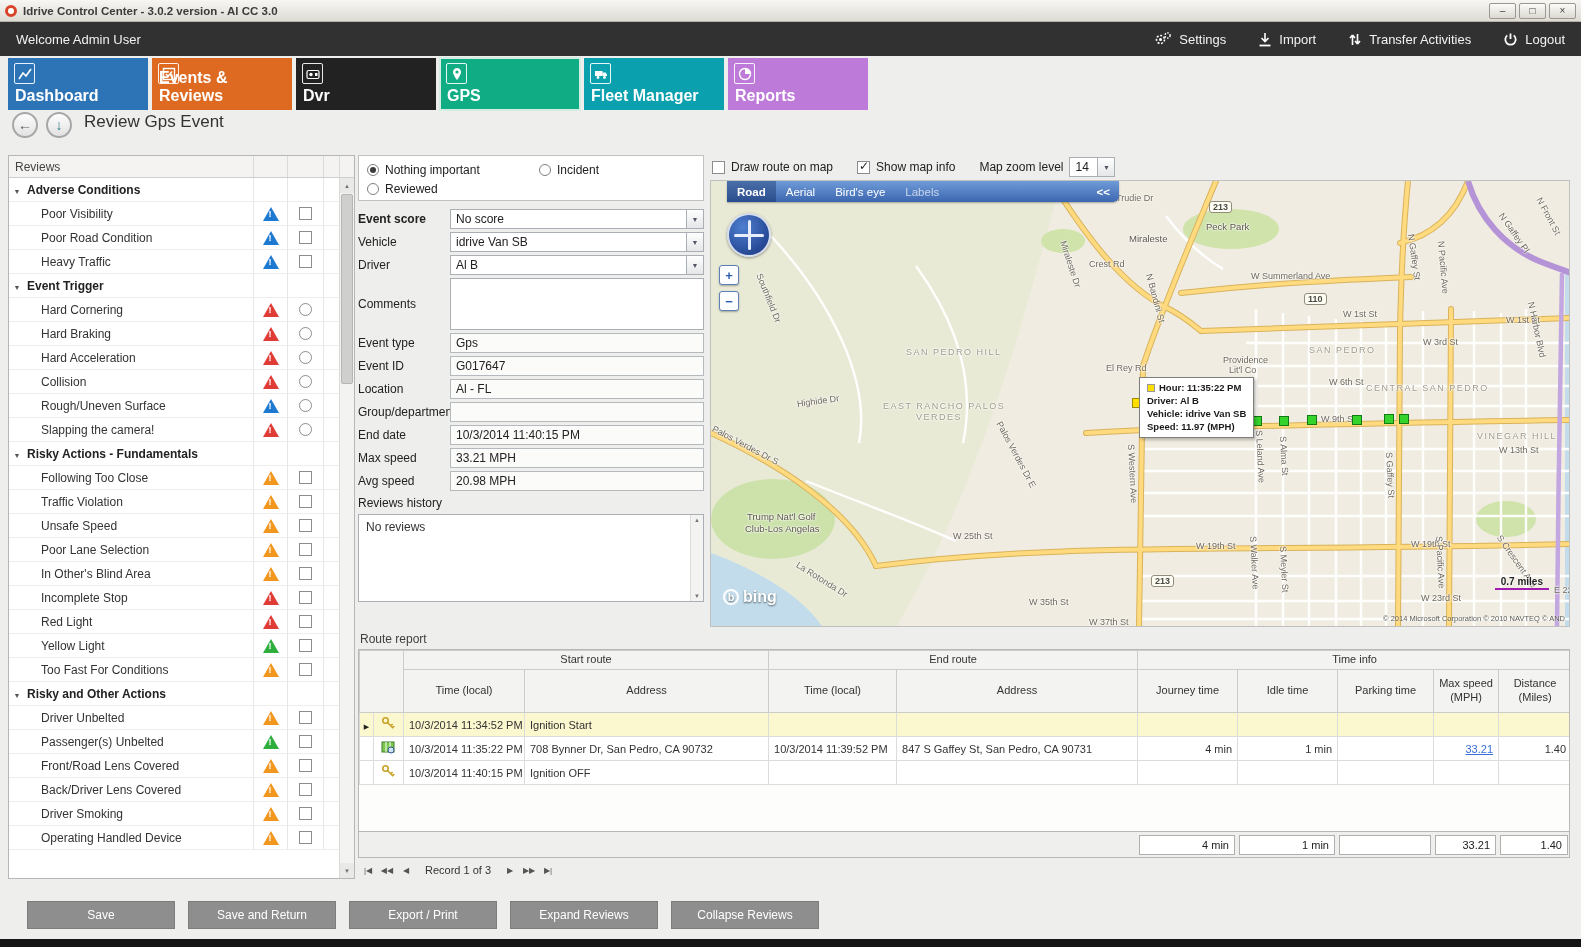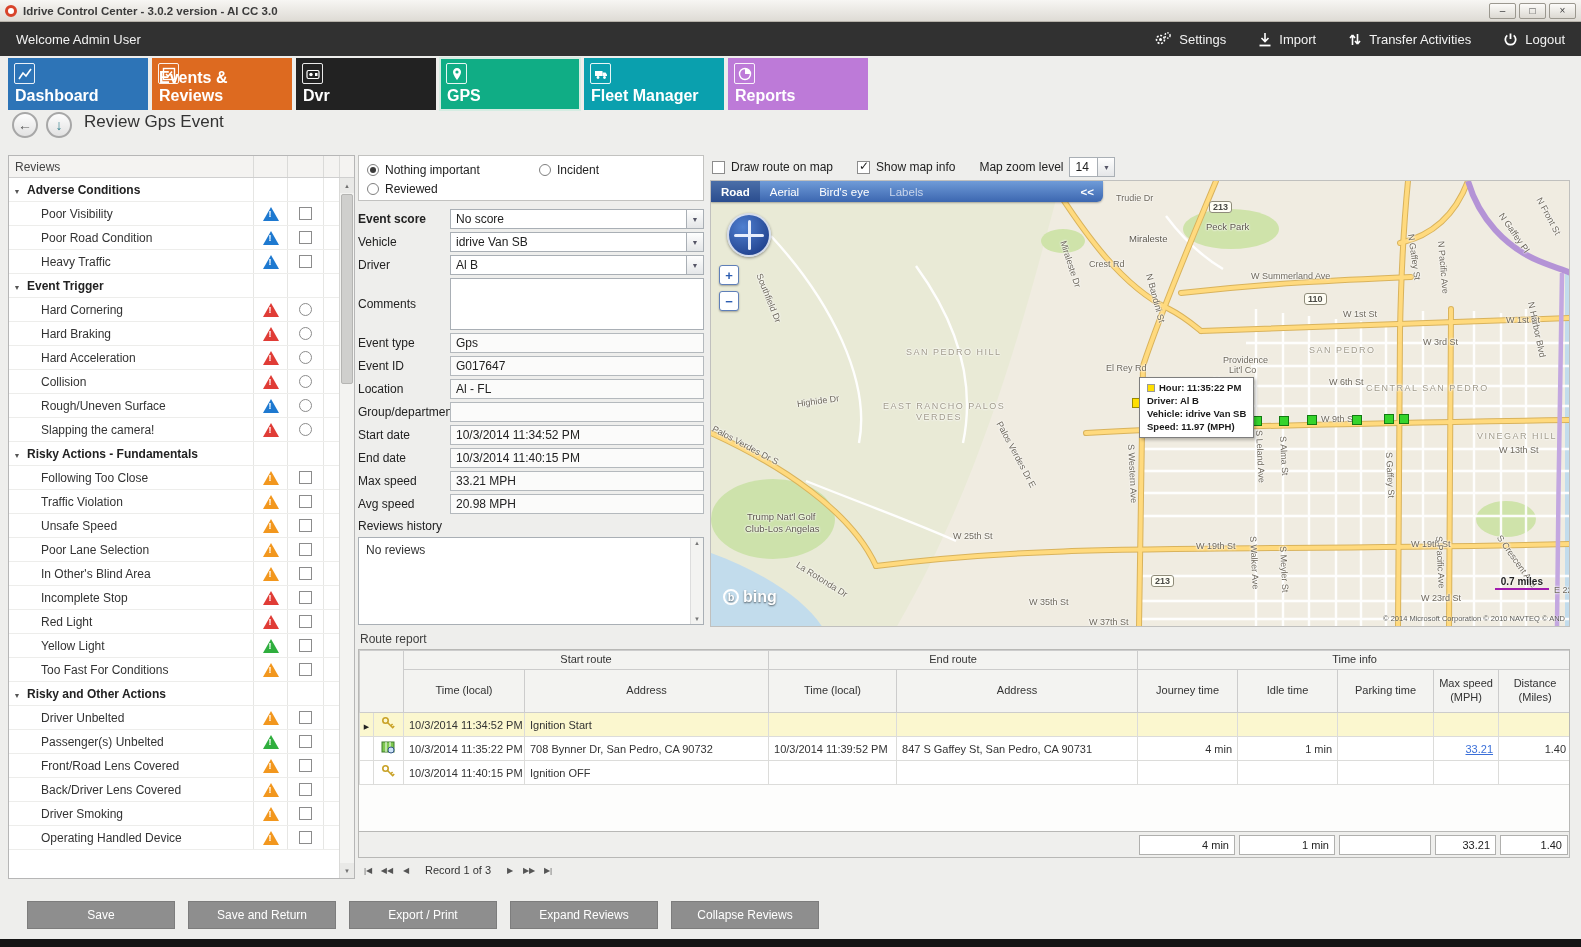--- a/index.html
+++ b/index.html
@@ -106,21 +106,21 @@
 .mlabel{position:absolute;white-space:nowrap;transform-origin:left center;text-shadow:0 0 2px #fff,0 0 2px #fff,0 0 3px #fff;pointer-events:none}
 .mlabel[data-k="street"]{font-size:9px;color:#6e685c}
 .mlabel[data-k="place"]{font-size:9.5px;color:#5c564a}
 .mlabel[data-k="area"]{font-size:9px;color:#a09a8a;letter-spacing:1.5px}
 .mlabel[data-k="shield"]{font-size:9px;font-weight:bold;color:#4a4a45;background:#fffef5;border:1px solid #8f8c7a;border-radius:3px;padding:0 3px;text-shadow:none}
 .rpt{position:absolute;width:10px;height:10px;border:1px solid #127a12}
 .rpt[data-c="green"]{background:#35d42c}
 .rpt[data-c="yellow"]{background:#ffdf00;border-color:#9a8b00}
 .mtooltip{position:absolute;left:428px;top:196px;background:#fff;border:1px solid #7e7e7e;box-shadow:2px 2px 3px rgba(0,0,0,.25);padding:3px 7px 4px;font-size:9.5px;font-weight:bold;color:#1a1a1a;line-height:13px;z-index:5}
 .mtooltip .sq{display:inline-block;width:8px;height:8px;background:#ffdf00;border:1px solid #999;margin-right:4px;vertical-align:-1px}
-.mapnav{position:absolute;left:0;top:0;width:392px;height:21px;background:linear-gradient(#6f9bd8,#3c67b0);display:flex;align-items:center;color:#fff;font-size:11.5px;border-radius:0 0 6px 0;box-shadow:0 1px 2px rgba(0,0,0,.3);z-index:6}
+.mapnav{position:absolute;left:16px;top:0;width:392px;height:21px;background:linear-gradient(#6f9bd8,#3c67b0);display:flex;align-items:center;color:#fff;font-size:11.5px;border-radius:0 0 6px 0;box-shadow:0 1px 2px rgba(0,0,0,.3);z-index:6}
 .mbtn{padding:0 10px;height:100%;display:flex;align-items:center;cursor:pointer}
 .mbtn.active{background:rgba(10,30,80,.35);font-weight:bold}
 .mbtn.disabled{color:#c9d6ec}
 .mcollapse{margin-left:auto;padding:0 9px;font-weight:bold;cursor:pointer}
 .compass{position:absolute;left:16px;top:32px;width:44px;height:44px;border-radius:50%;background:radial-gradient(circle at 35% 30%,#4f7fd0,#16337e);border:2px solid rgba(255,255,255,.8);box-shadow:0 1px 3px rgba(0,0,0,.4);z-index:6}
 .compass::before{content:"";position:absolute;left:19px;top:5px;width:3px;height:30px;background:#e8eefc;border-radius:2px}
 .compass::after{content:"";position:absolute;left:5px;top:19px;width:30px;height:3px;background:#e8eefc;border-radius:2px}
 .zoombtn{position:absolute;left:8px;width:20px;height:20px;background:#fff;border:1px solid #5f7fb8;border-radius:3px;color:#2c5cb0;font-weight:bold;display:flex;align-items:center;justify-content:center;font-size:13px;box-shadow:0 1px 2px rgba(0,0,0,.3);z-index:6;cursor:pointer}
 .zin{top:84px}.zout{top:110px}
 .zin::before{content:"+"}.zout::before{content:"−"}
@@ -685,26 +685,20 @@
   <div class="frow">
     <span class="flabel">Location</span>
     <div class="field ro">
         <span class="fval">Al - FL</span>
       </div>
   </div>
   <div class="frow">
     <span class="flabel">Group/department</span>
     <div class="field ro">
         <span class="fval"></span>
-      </div>
-  </div>
-  <div class="frow">
-    <span class="flabel">Start date</span>
-    <div class="field ro">
-        <span class="fval">10/3/2014 11:34:52 PM</span>
       </div>
   </div>
   <div class="frow">
     <span class="flabel">End date</span>
     <div class="field ro">
         <span class="fval">10/3/2014 11:40:15 PM</span>
       </div>
   </div>
   <div class="frow">
     <span class="flabel">Max speed</span>

